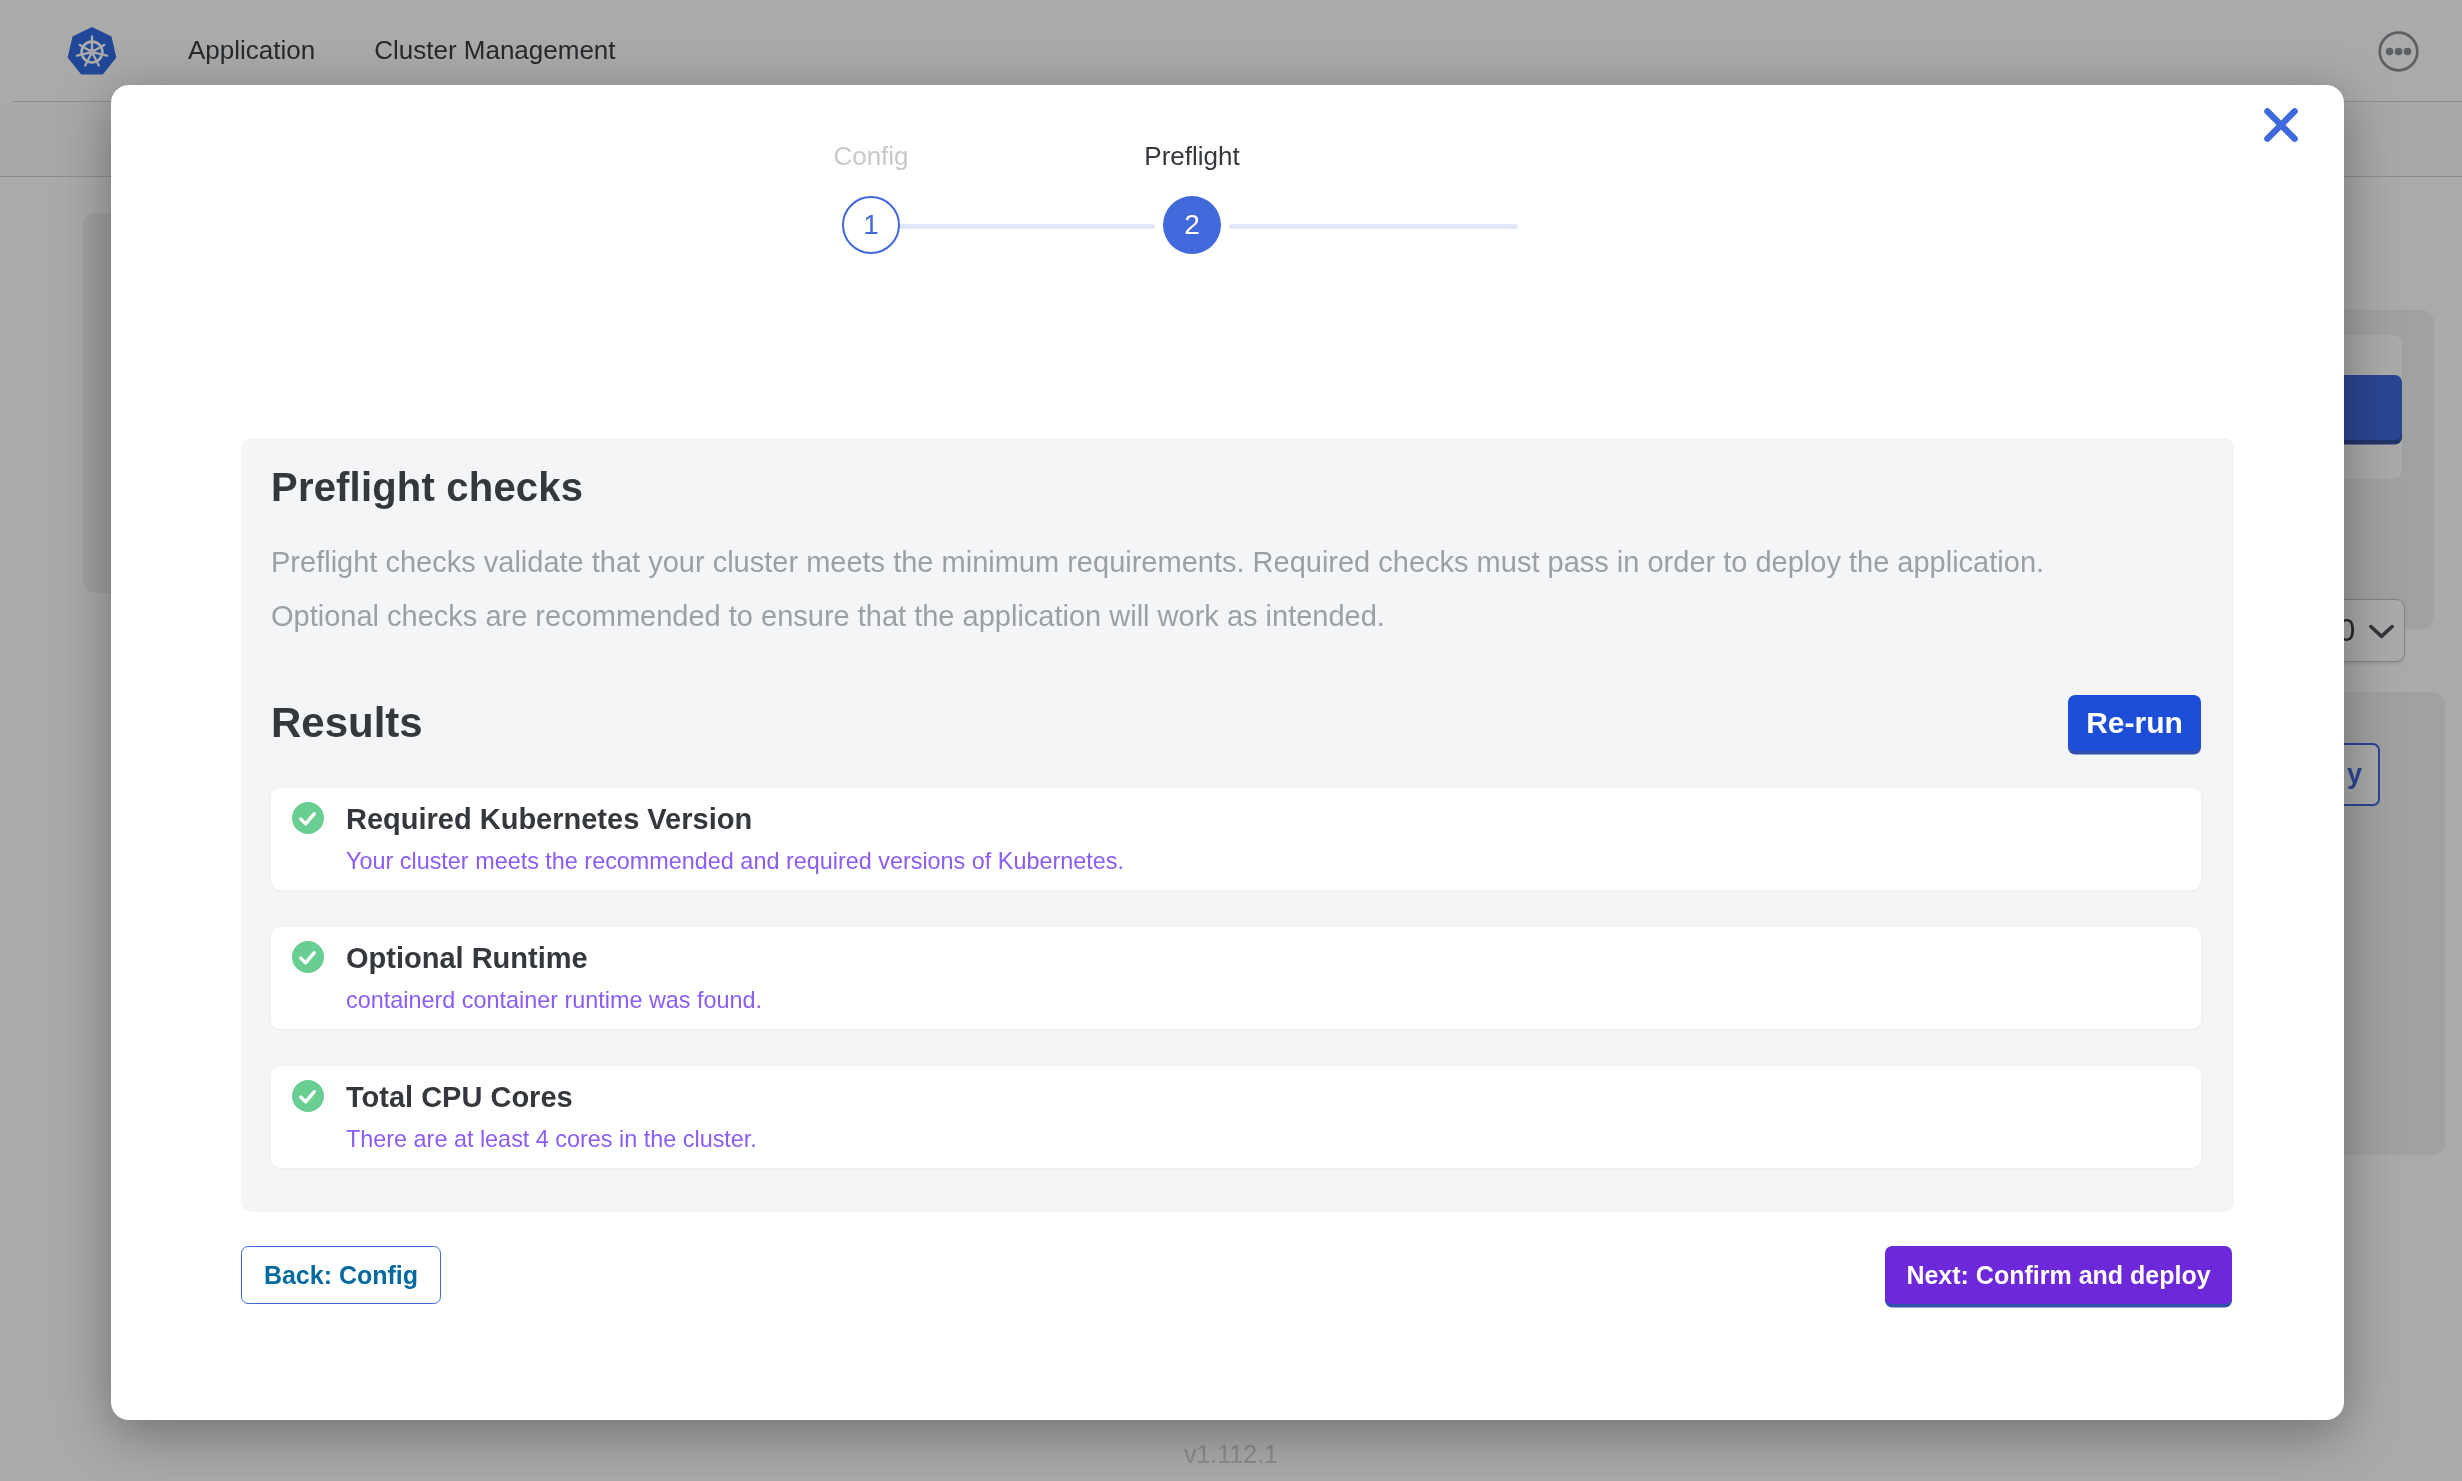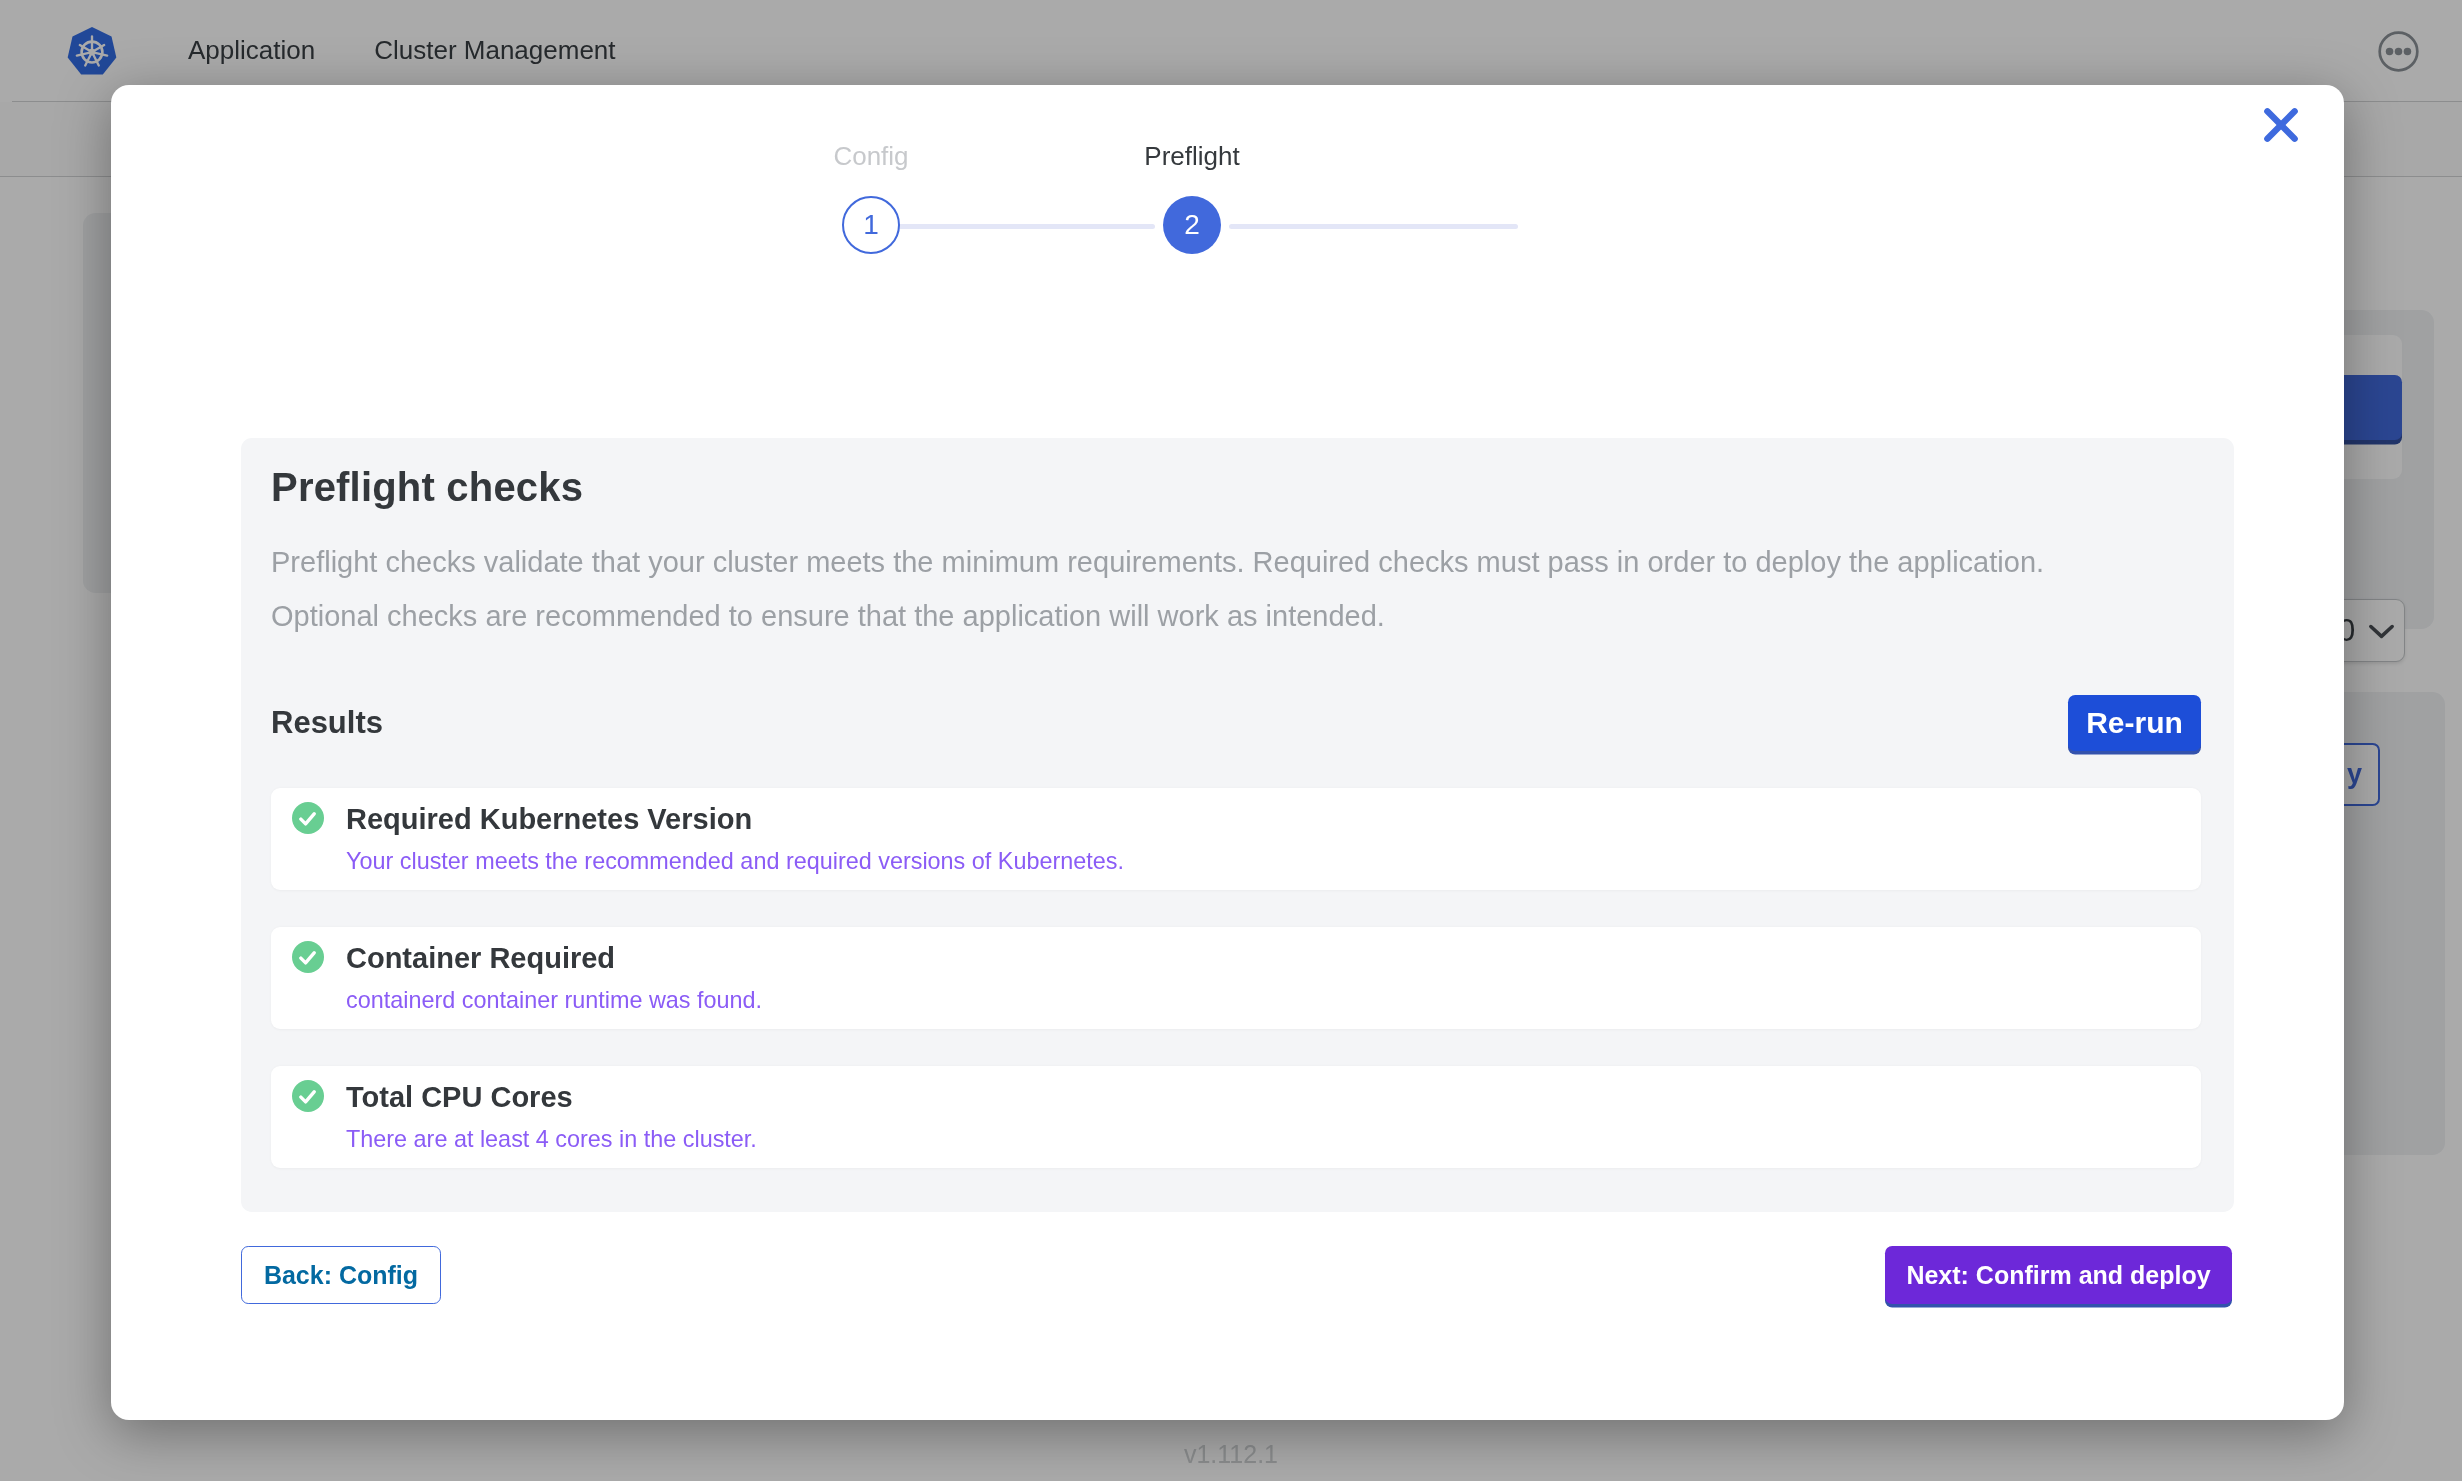--- a/index.html
+++ b/index.html
@@ -64,21 +64,21 @@
     font-size:28px; cursor:pointer; position:relative; z-index:2; }
   .step-circle.outlined { background:#ffffff; border:2.7px solid #4169dc; color:#4169dc; }
   .step-circle.filled { background:#4169dc; border:none; color:#ffffff; }
 
   
   .panel { position:absolute; left:130px; top:353px; width:1993px; height:774px;
     background:#f4f5f7; border-radius:10.8px; padding:27px 33px 0 30px; }
   .panel-title { font-size:40px; font-weight:700; color:#34383c; letter-spacing:0.2px; }
   .panel-desc { margin-top:25px; font-size:29px; line-height:54px; color:#9ca0a5; max-width:1878px; }
   .results-row { margin-top:52px; display:flex; align-items:center; justify-content:space-between; }
-  .results-title { font-size:31px; font-weight:700; color:#34383c; }
+  .results-title { font-size:42px; font-weight:700; color:#34383c; }
   .rerun-btn { width:133px; height:56px; background:#1d4ed8; color:#ffffff;
     font-size:30px; font-weight:700; border:none; border-radius:7.2px;
     box-shadow:0 3.6px 0 #3352ad; cursor:pointer;
     font-family:"Liberation Sans","DejaVu Sans",sans-serif; }
   .check-row { margin-top:37px; background:#ffffff; border-radius:9px; height:102px;
     box-shadow:0 0.9px 2.7px rgba(0,0,0,0.04); position:relative; }
   .check-row:first-of-type { margin-top:36px; }
   .check-icon { position:absolute; left:20.7px; top:14.4px; width:32px; height:32px;
     border-radius:50%; background:#68ce92; display:flex; align-items:center; justify-content:center; }
   .check-title { position:absolute; left:75px; top:15.3px; font-size:29px; font-weight:700; color:#34383c; }
@@ -194,21 +194,21 @@
       <div class="check-title">Required Kubernetes Version</div>
       <div class="check-desc">Your cluster meets the recommended and required versions of Kubernetes.</div>
     </div>
 
     <div class="check-row">
       <span class="check-icon">
         <svg viewBox="0 0 20 16" width="19" height="15.3">
           <polyline points="3,8.5 8,13.5 17,3" fill="none" stroke="#ffffff" stroke-width="3.6" stroke-linecap="round" stroke-linejoin="round"></polyline>
         </svg>
       </span>
-      <div class="check-title">Container Required</div>
+      <div class="check-title">Optional Runtime</div>
       <div class="check-desc">containerd container runtime was found.</div>
     </div>
 
     <div class="check-row">
       <span class="check-icon">
         <svg viewBox="0 0 20 16" width="19" height="15.3">
           <polyline points="3,8.5 8,13.5 17,3" fill="none" stroke="#ffffff" stroke-width="3.6" stroke-linecap="round" stroke-linejoin="round"></polyline>
         </svg>
       </span>
       <div class="check-title">Total CPU Cores</div>

